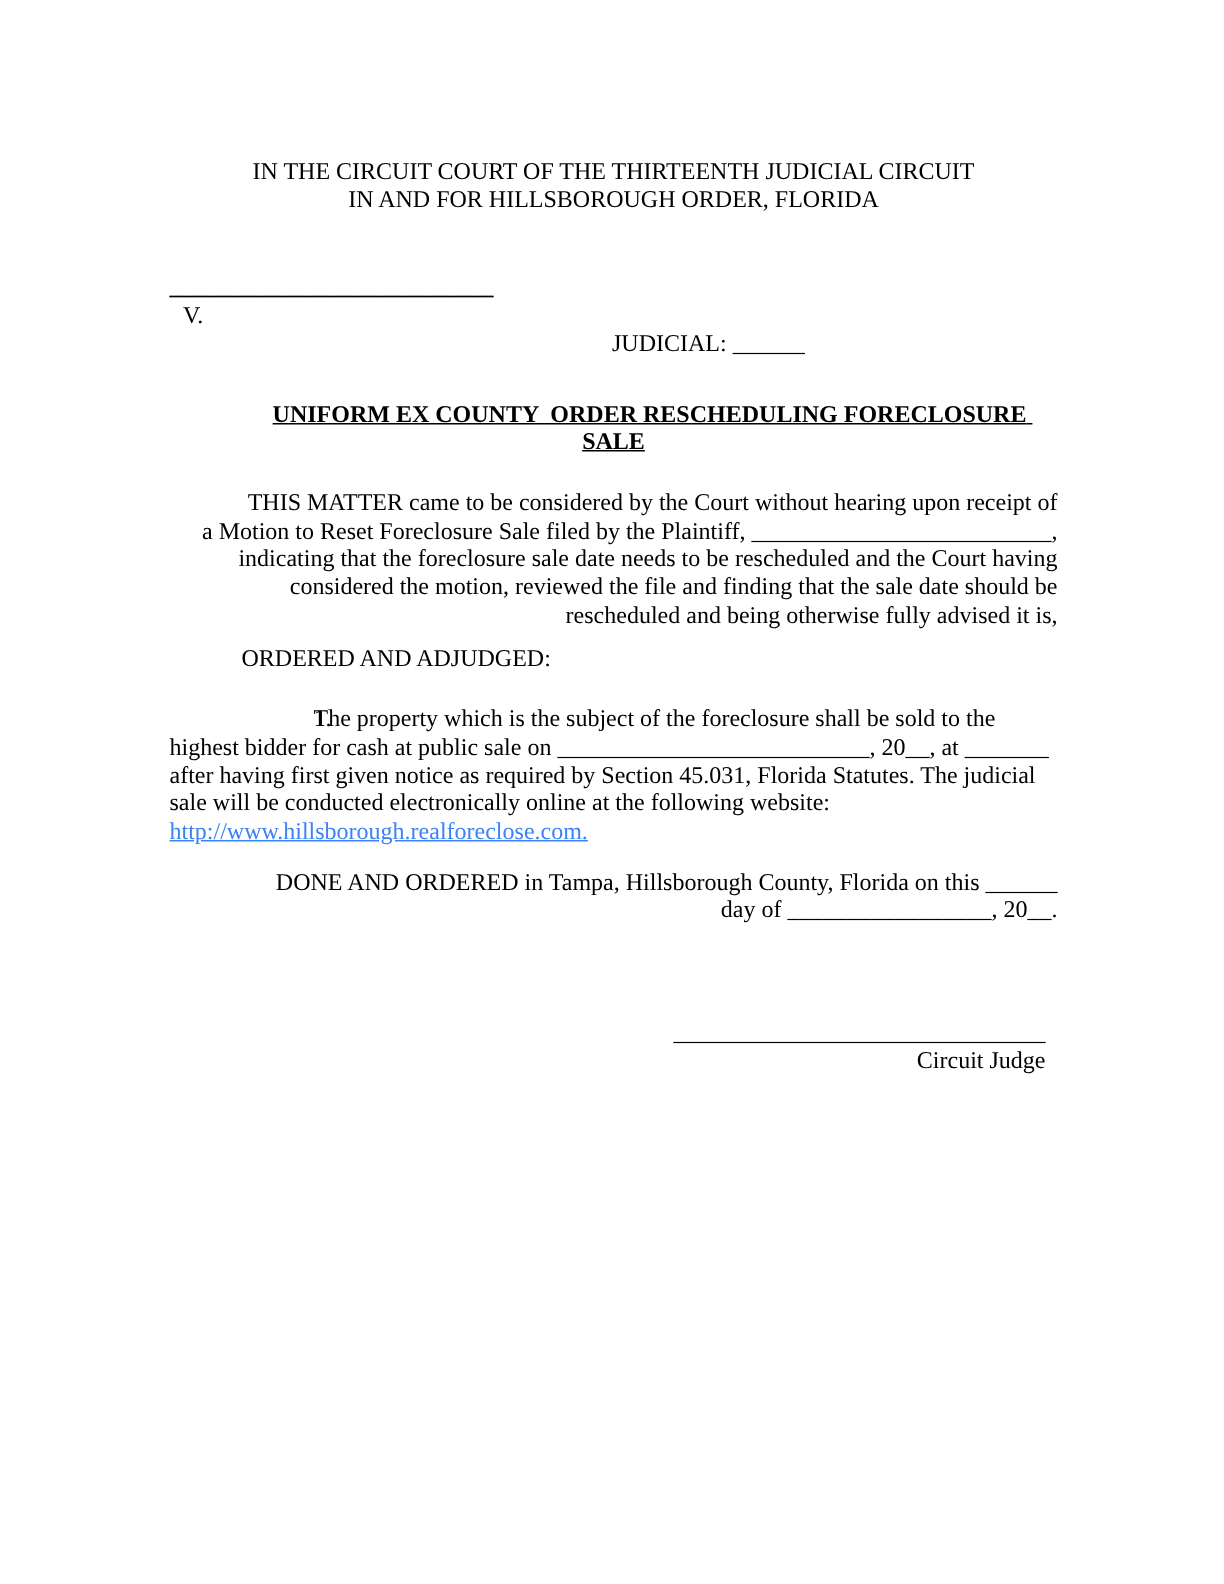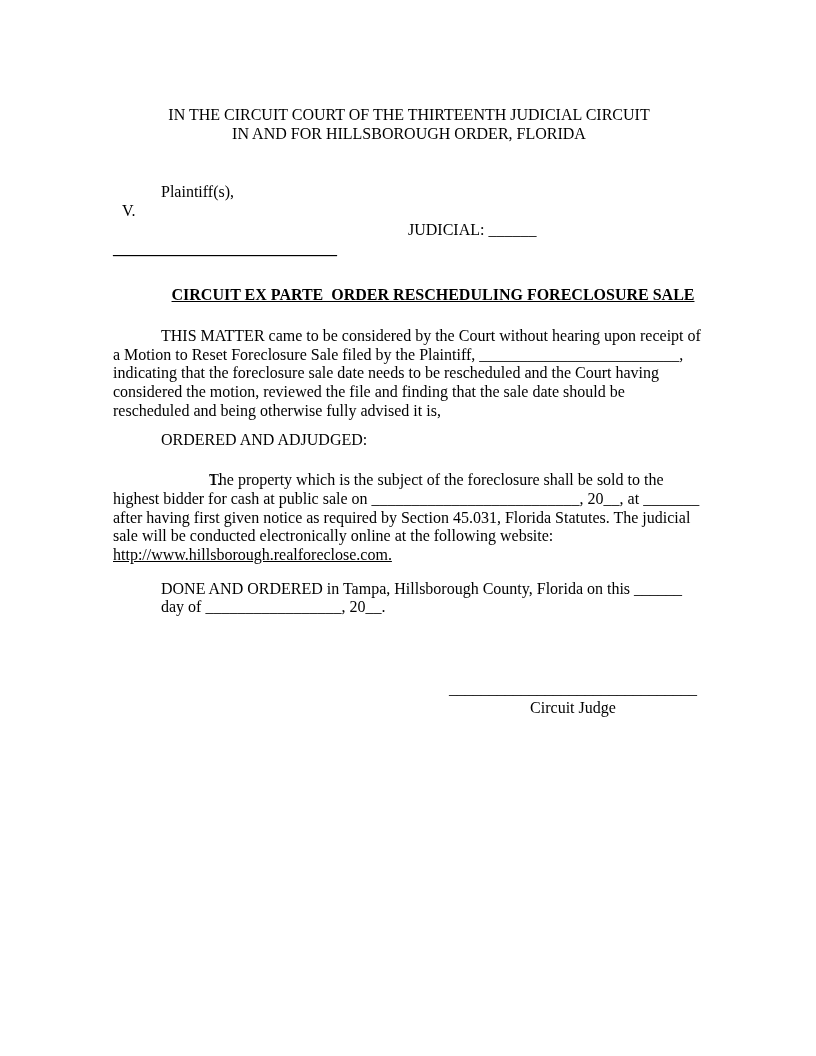--- a/index.html
+++ b/index.html
@@ -31,48 +31,47 @@
   .versus { margin-left: 9px; }
   .case-line { margin-top: 19px; }
   .title {
     margin-top: 28px;
     text-align: center;
     text-indent: 48px;
     font-weight: bold;
     text-decoration: underline;
     white-space: pre-wrap;
   }
-  .p-this-matter { margin-top: 22px; text-indent: 48px; }
+  .p-this-matter { margin-top: 22px; text-indent: 48px; text-align: right; }
   .p-ordered { margin-top: 11px; margin-left: 48px; }
   .p-item1 { margin-top: 21px; text-indent: 48px; }
   .p-item2 { margin-top: 16px; text-indent: 48px; }
-  .p-done { margin-top: 15px; margin-left: 48px; }
+  .p-done { margin-top: 15px; margin-left: 48px; text-align: right; }
   .num { display: inline-block; width: 48px; }
-  a.doc-link { color: #000000; text-decoration: underline; cursor: pointer; }
+  a.doc-link { color: #3b82f6; text-decoration: underline; cursor: pointer; }
   .sig { margin-top: 63px; margin-left: 336px; width: 248px; }
-  .sig-label { text-align: center; }
+  .sig-label { text-align: right; }
 </style>
 </head>
 <body>
 
 <div class="page">
 
   <div class="center">
     <div>IN THE CIRCUIT COURT OF THE THIRTEENTH JUDICIAL CIRCUIT</div>
     <div>IN AND FOR HILLSBOROUGH ORDER, FLORIDA</div>
   </div>
 
   <div class="caption">
-    <div class="indent1">Plaintiff(s),</div>
+    <div class="blank-bold">___________________________</div>
     <div class="versus">V.</div>
     <div class="right-col">JUDICIAL: ______</div>
-    <div class="blank-bold">____________________________</div>
   </div>
 
-  <div class="title">CIRCUIT EX PARTE  ORDER RESCHEDULING FORECLOSURE SALE</div>
+  <div class="title">UNIFORM EX COUNTY  ORDER RESCHEDULING FORECLOSURE SALE</div>
 
   <p class="p-this-matter">THIS MATTER came to be considered by the Court without hearing upon receipt of a Motion to Reset Foreclosure Sale filed by the Plaintiff, _________________________, indicating that the foreclosure sale date needs to be rescheduled and the Court having considered the motion, reviewed the file and finding that the sale date should be rescheduled and being otherwise fully advised it is,</p>
 
   <p class="p-ordered">ORDERED AND ADJUDGED:</p>
 
   <p class="p-item1"><span class="num">1.</span><span>The property which is the subject of the foreclosure shall be sold to the highest bidder for cash at public sale on __________________________, 20__, at _______ after having first given notice as required by Section 45.031, Florida Statutes. The judicial sale will be conducted electronically online at the following website:</span> <a class="doc-link" href="#">http://www.hillsborough.realforeclose.com.</a></p>
 
 
   <p class="p-done">DONE AND ORDERED in Tampa, Hillsborough County, Florida on this ______ day of _________________, 20__.</p>
 

